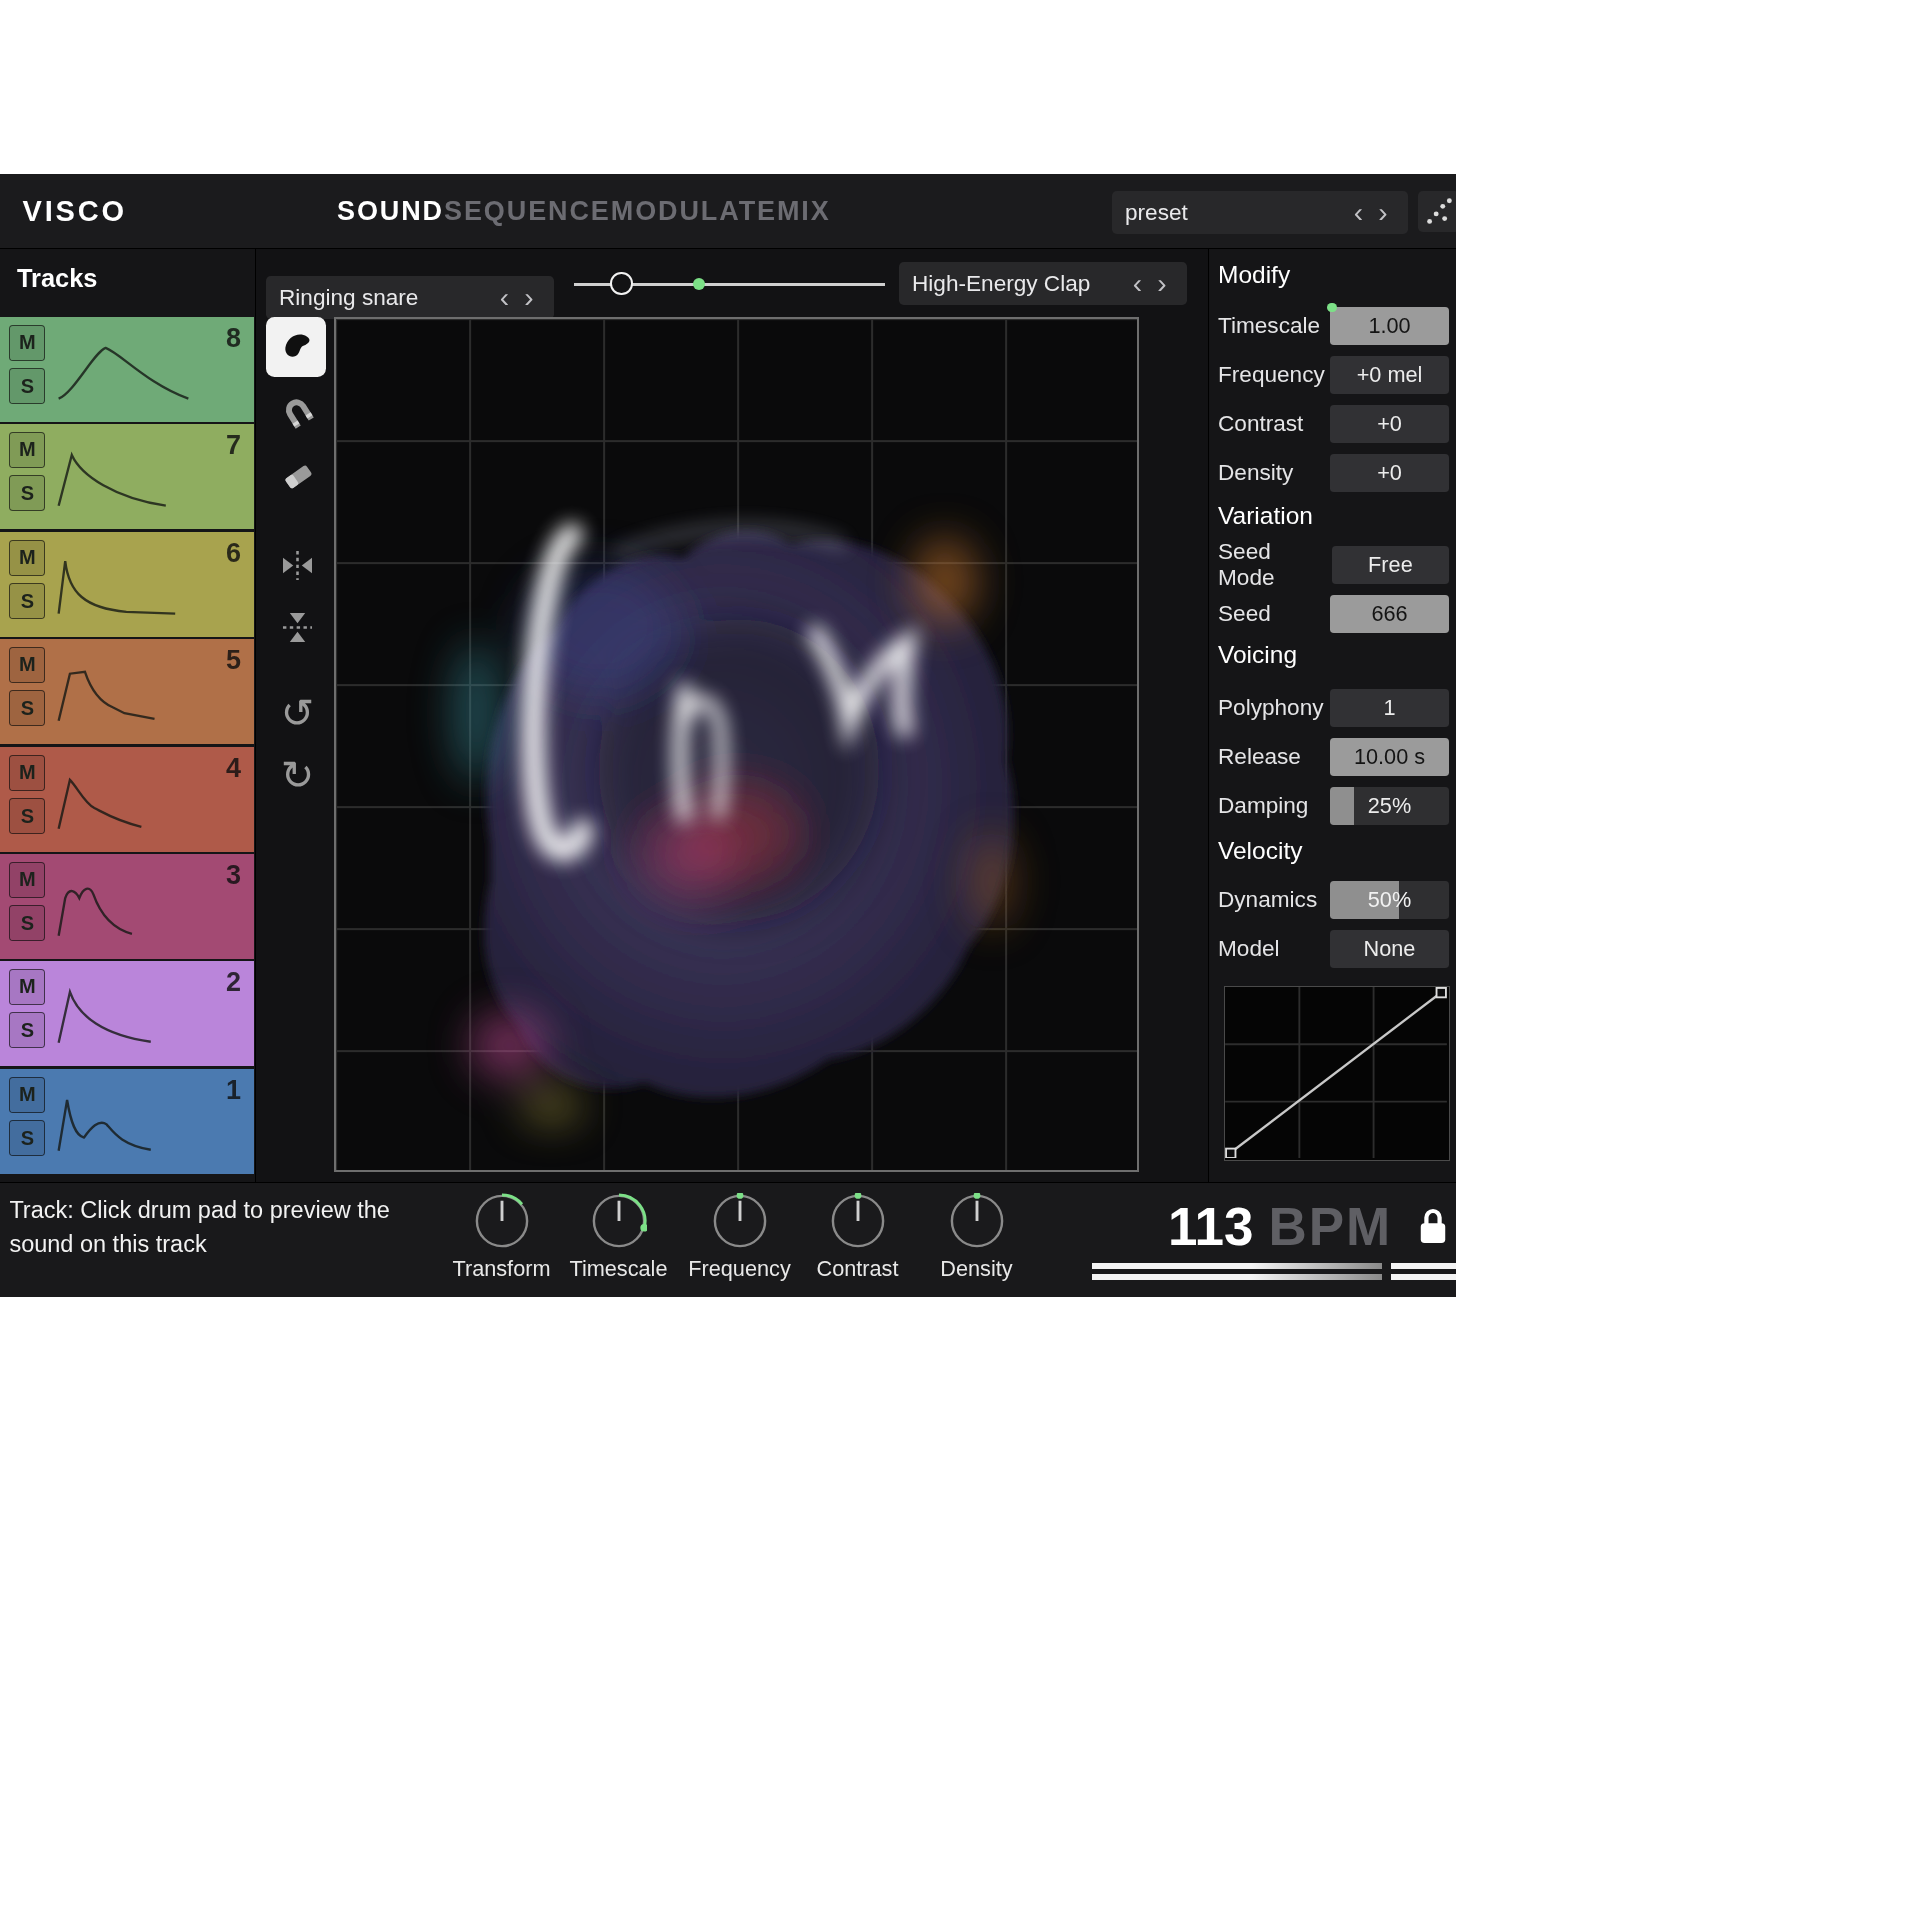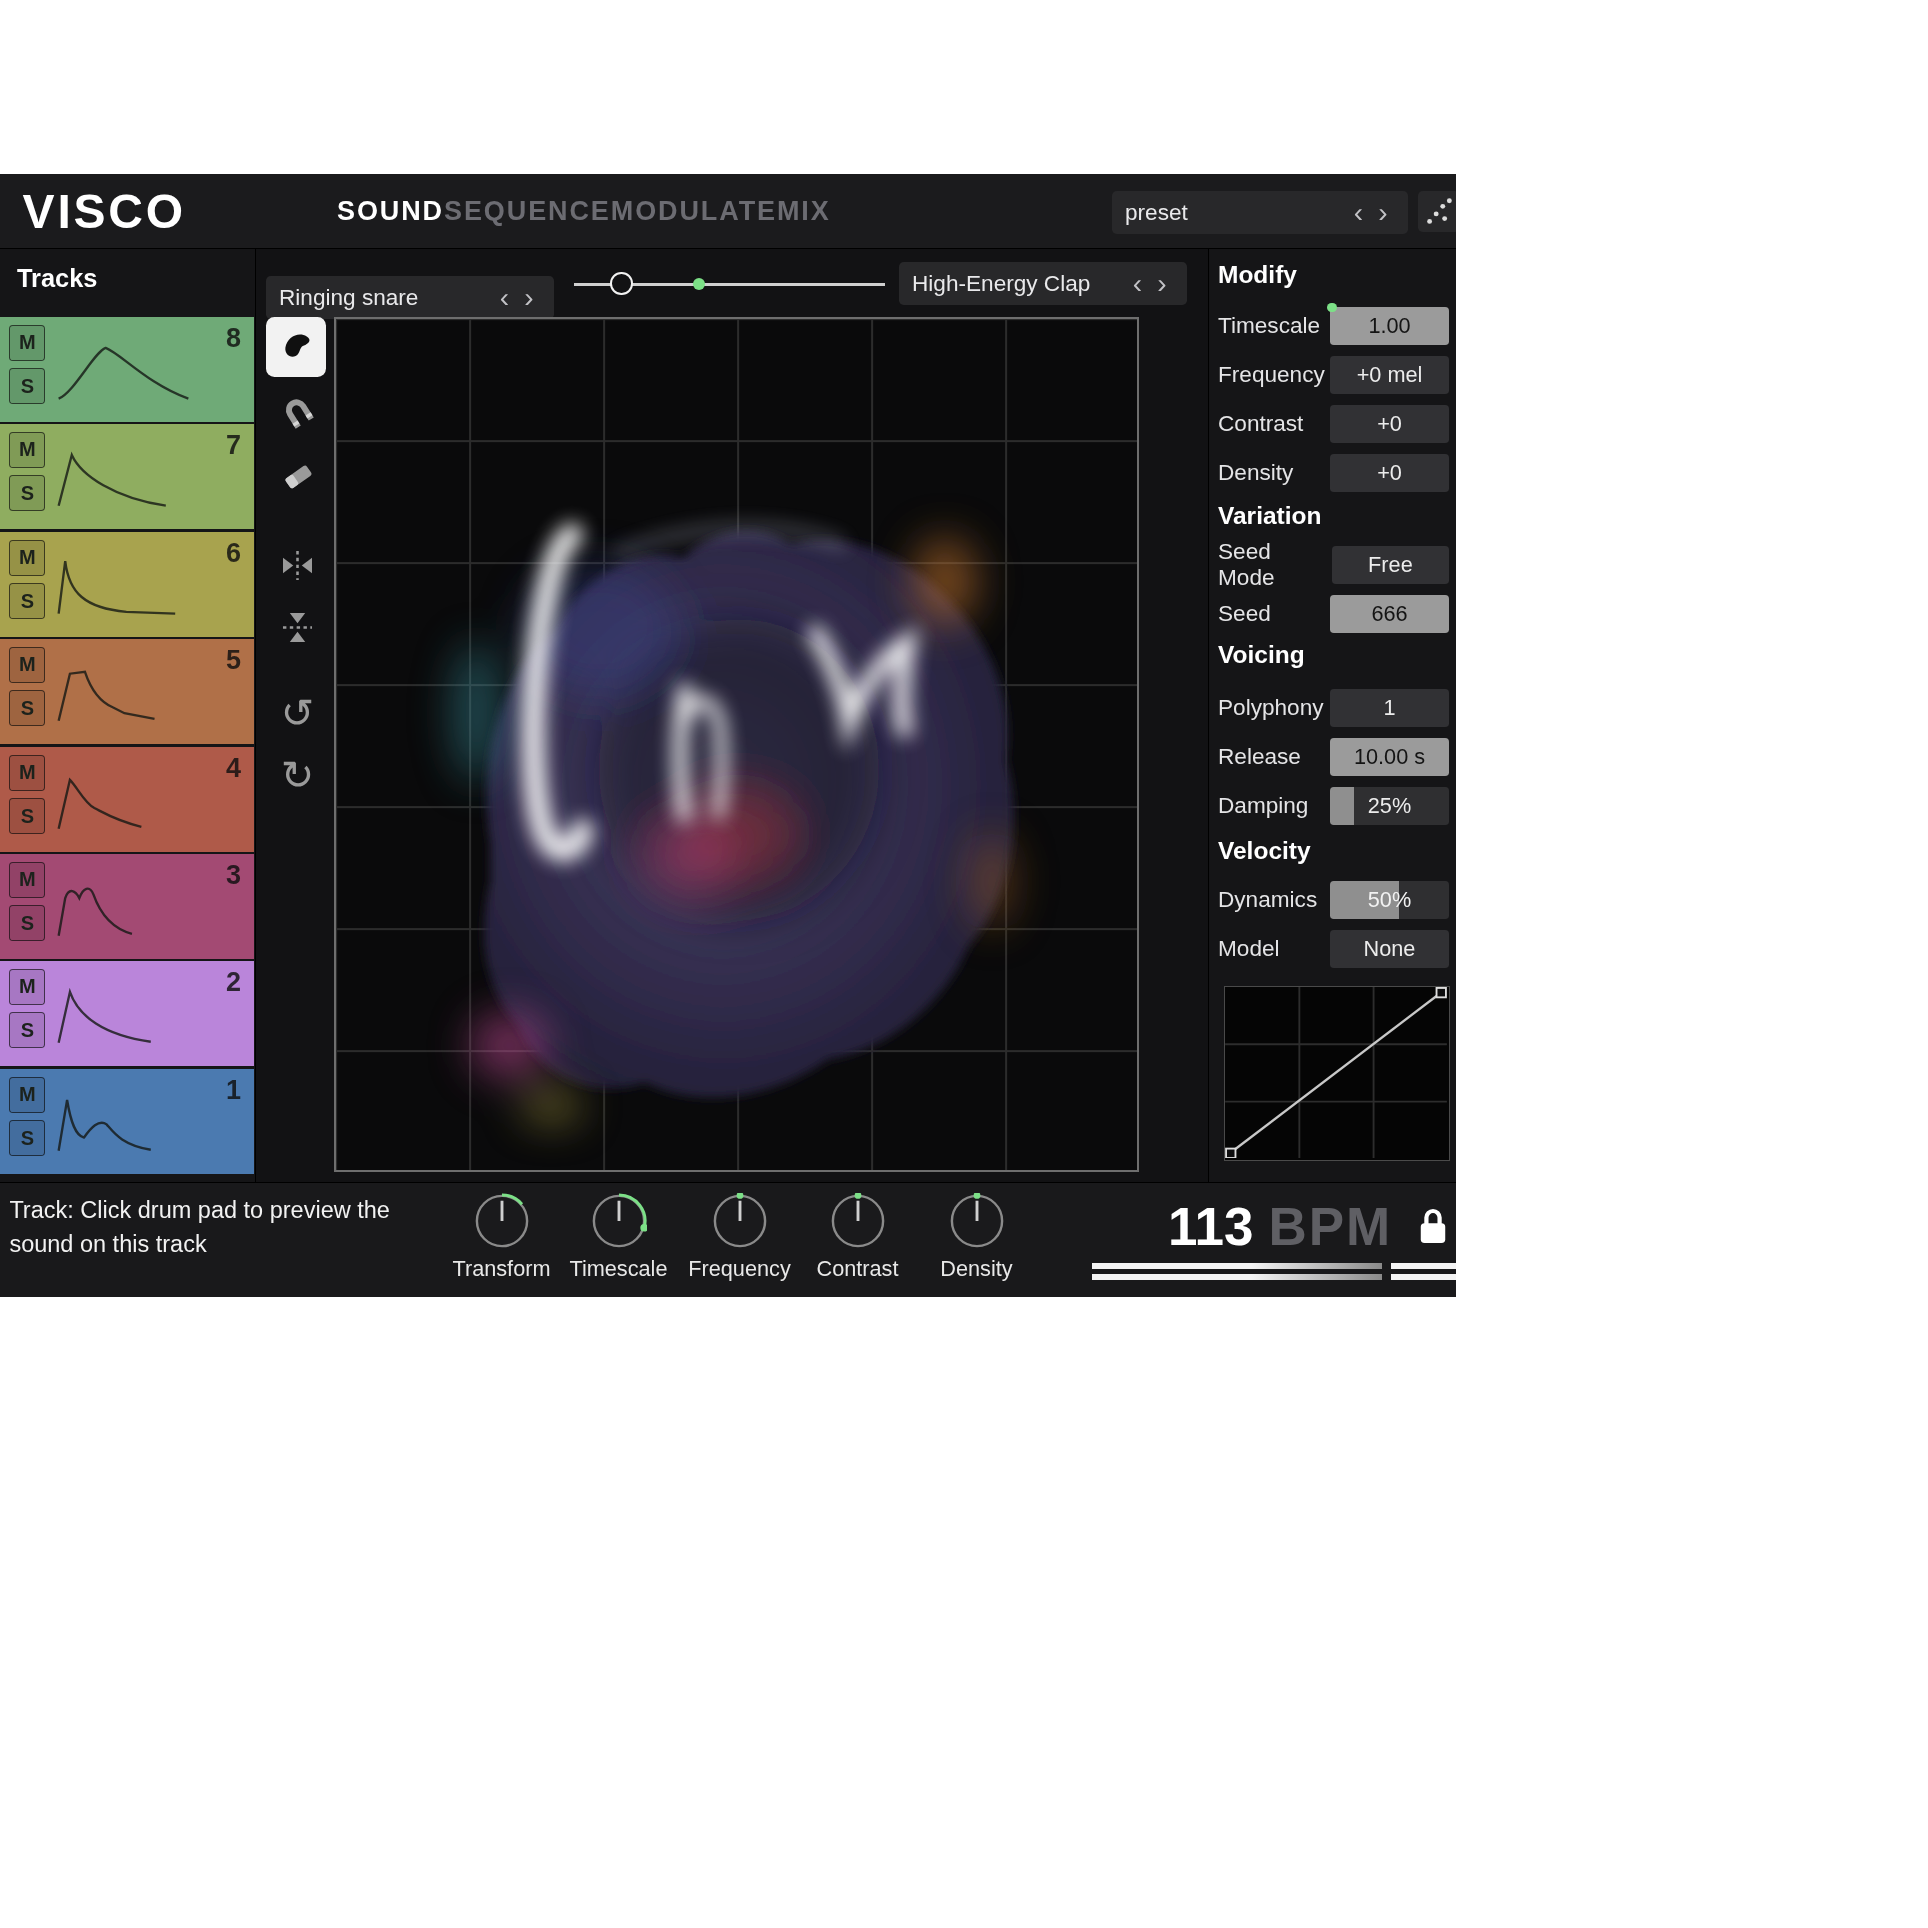--- a/index.html
+++ b/index.html
@@ -4,21 +4,21 @@
 <style>
   * { margin:0; padding:0; box-sizing:border-box; }
   html,body { width:1928px; height:1928px; background:#ffffff; font-family:"Liberation Sans", sans-serif; }
   body { position:relative; }
   .abs { position:absolute; }
 
   #app { position:absolute; left:0; top:174px; width:1456px; height:1123px; background:#121214; overflow:hidden; color:#eee; }
 
   
   .topbar { left:0; top:0; width:1456px; height:75px; background:#1b1b1d; border-bottom:1.9px solid #000; }
-  .logo { left:22.6px; top:0; height:75px; display:flex; align-items:center; font-size:48px; font-weight:800; letter-spacing:2.8px; color:#fff; }
+  .logo { left:22.6px; top:0; height:75px; display:flex; align-items:center; font-size:29px; font-weight:800; letter-spacing:2.8px; color:#fff; }
   .tabs { left:337px; top:0; height:75px; display:flex; align-items:center; }
   .tab { font-size:27px; font-weight:700; letter-spacing:1.9px; color:#6c6c72; cursor:pointer; }
   .tab.active { color:#ffffff; }
   .dropdown { height:43px; background:#28282a; border-radius:4.7px; display:flex; align-items:center; padding:0 13px; }
   .dd-label { flex:1; font-size:22.6px; color:#e9e9eb; white-space:nowrap; overflow:hidden; }
   .chev { font-size:28px; color:#c2c2c6; padding:0 7.5px; line-height:1; }
   .dots-btn { left:1418px; top:17px; width:41px; height:41px; background:#28282a; border-radius:4.7px; display:flex; align-items:center; justify-content:center; }
 
   
   .tracks-panel { left:0; top:75px; width:256px; height:933px; background:#151517; border-right:1.9px solid #000; }
@@ -42,21 +42,21 @@
   .blob-svg { position:absolute; left:0; top:0; width:100%; height:100%; }
 
   
   .slider { left:574px; top:88px; width:311px; height:43px; }
   .slider-line { position:absolute; left:0; right:0; top:21px; height:2.8px; background:#cfcfcf; }
   .slider-handle { position:absolute; left:36px; top:10.4px; width:22.6px; height:22.6px; border:2.8px solid #f2f2f2; border-radius:50%; background:#121214; }
   .slider-dot { position:absolute; left:119px; top:16px; width:12.2px; height:12.2px; border-radius:50%; background:#7ce087; }
 
   
   .right-panel { left:1208px; top:75px; width:248px; height:933px; background:#151517; border-left:1.9px solid #000; }
-  .ptitle { left:1218px; font-size:24.5px; font-weight:700; color:#fff; }
+  .ptitle { left:1218px; font-size:24.5px; font-weight:400; color:#fff; }
   .prow { left:1218px; width:231px; height:43px; display:flex; align-items:center; justify-content:space-between; }
   .plabel { font-size:22.6px; color:#e4e4e6; }
   .vbox { width:119px; height:38px; border-radius:3.8px; background:#313134; color:#ececec; font-size:21.7px; display:flex; align-items:center; justify-content:center; position:relative; }
   .vbox.light { background:#9b9b9b; color:#141414; }
   .vbox.fill25 { background:linear-gradient(90deg,#8f8f8f 0 20%, #2f2f31 20%); color:#ececec; }
   .vbox.fill55 { background:linear-gradient(90deg,#8f8f8f 0 58%, #2f2f31 58%); color:#f2f2f2; }
   .gdot { position:absolute; left:-2.8px; top:-3.8px; width:9.4px; height:9.4px; border-radius:50%; background:#7ce087; }
   .curve-box { left:1224px; top:812px; width:226px; height:175px; background:#050505; border:1.9px solid #4a4a4a; }
 
   

